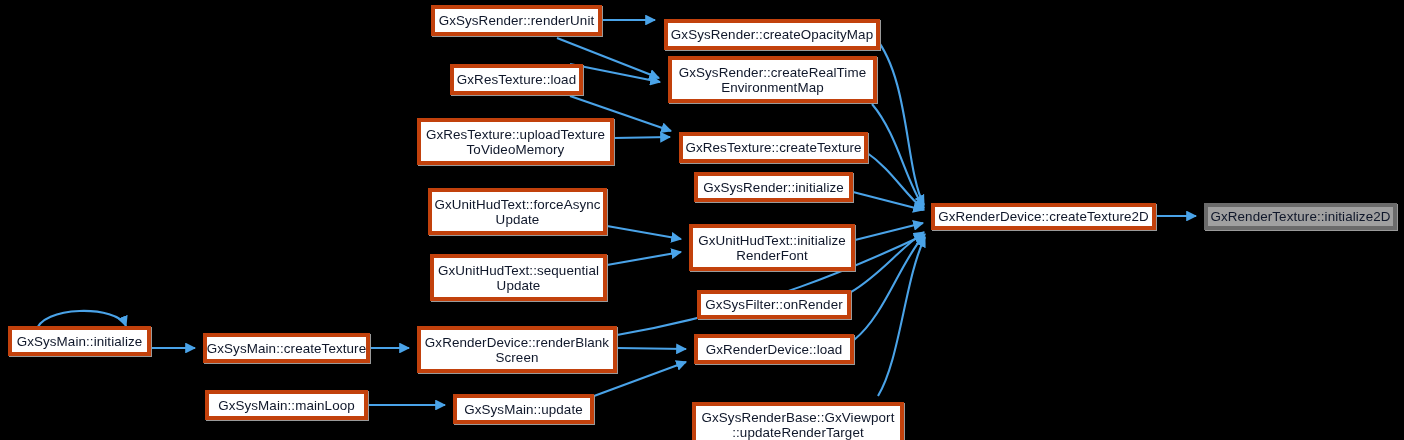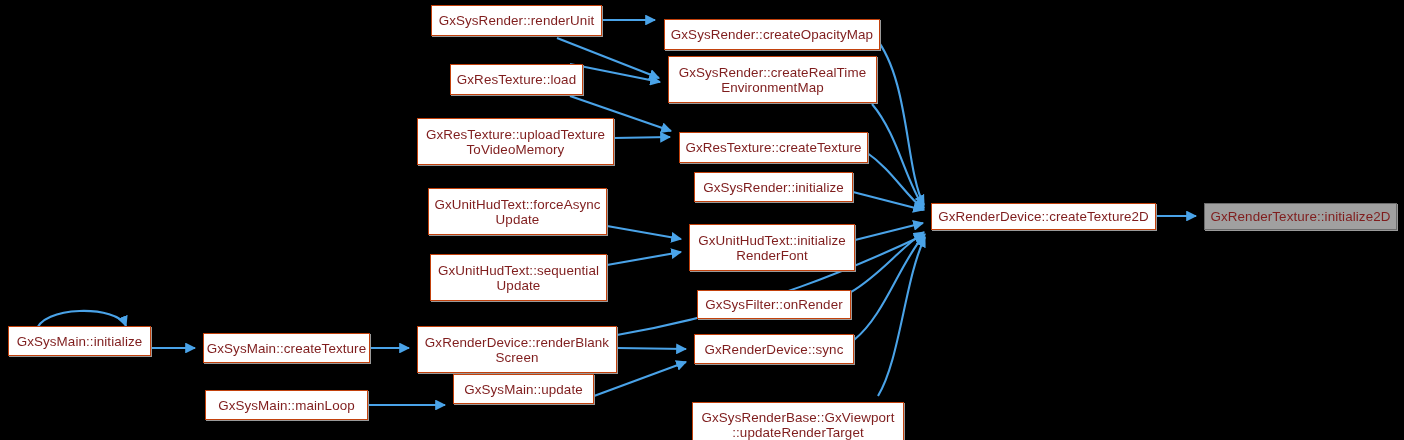--- a/index.html
+++ b/index.html
@@ -20,27 +20,27 @@
     left: 0;
     top: 0;
     width: 1404px;
     height: 440px;
     pointer-events: none;
   }
   .gnode {
     position: absolute;
     box-sizing: border-box;
     background: #ffffff;
-    border: 1px solid #c2410c;
+    border: 4px solid #c2410c;
     box-shadow: 1px 1px 0 0 #9a9a9a;
     display: flex;
     align-items: center;
     justify-content: center;
     text-align: center;
-    color: #7f1d1d;
+    color: #0f172a;
     font-size: 13.4px;
     line-height: 15px;
     letter-spacing: 0.1px;
     white-space: pre-line;
     padding: 0 4px;
   }
   .gnode.highlight {
     background: #a0a0a0;
     border-color: #6b6b6b;
   }
@@ -97,22 +97,22 @@
 Update</div>
       <div class="gnode" style="left: 689px; top: 224px; width: 166px; height: 47px;">GxUnitHudText::initialize
 RenderFont</div>
       <div class="gnode" style="left: 430px; top: 254px; width: 177px; height: 47px;">GxUnitHudText::sequential
 Update</div>
       <div class="gnode" style="left: 697px; top: 290px; width: 154px; height: 29px;">GxSysFilter::onRender</div>
       <div class="gnode" style="left: 8px; top: 326px; width: 143px; height: 30px;">GxSysMain::initialize</div>
       <div class="gnode" style="left: 203px; top: 333px; width: 167px; height: 30px;">GxSysMain::createTexture</div>
       <div class="gnode" style="left: 417px; top: 326px; width: 200px; height: 47px;">GxRenderDevice::renderBlank
 Screen</div>
-      <div class="gnode" style="left: 694px; top: 334px; width: 160px; height: 30px;">GxRenderDevice::sync</div>
+      <div class="gnode" style="left: 694px; top: 334px; width: 160px; height: 30px;">GxRenderDevice::load</div>
       <div class="gnode" style="left: 205px; top: 390px; width: 163px; height: 30px;">GxSysMain::mainLoop</div>
-      <div class="gnode" style="left: 453px; top: 374px; width: 141px; height: 30px;">GxSysMain::update</div>
+      <div class="gnode" style="left: 453px; top: 394px; width: 141px; height: 30px;">GxSysMain::update</div>
       <div class="gnode" style="left: 692px; top: 394px; width: 212px; height: 45px; margin-top: 8px;">GxSysRenderBase::GxViewport
 ::updateRenderTarget</div>
       <div class="gnode" style="left: 931px; top: 203px; width: 225px; height: 27px;">GxRenderDevice::createTexture2D</div>
       <div class="gnode highlight" style="left: 1204px; top: 203px; width: 193px; height: 27px; text-align: center;">GxRenderTexture::initialize2D</div>
     </div>
 
 </div>
 
 </body></html>

